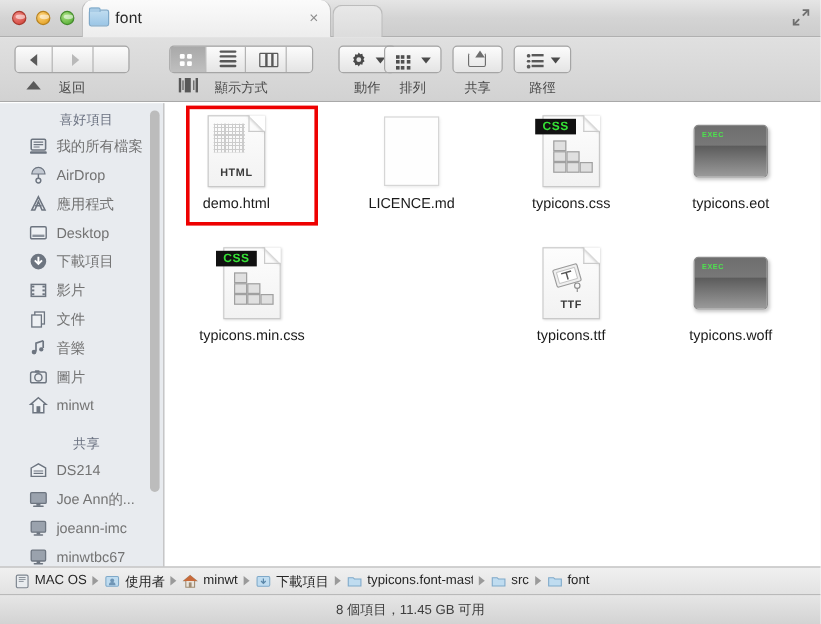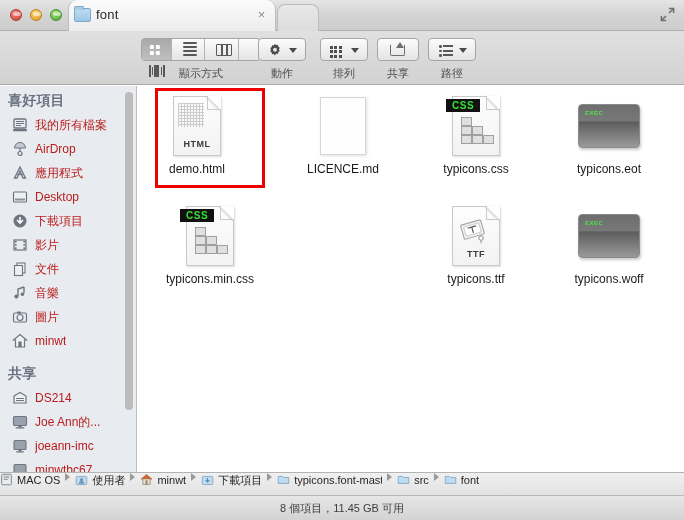--- a/index.html
+++ b/index.html
@@ -131,21 +131,21 @@
   .ic-list { position:absolute; left:50%; top:50%; transform:translate(-50%,-50%); width:14px;}
   .ic-list i { display:block; height:2px; background:#585858; margin-bottom:2px; border-radius:1px;}
   .ic-col { position:absolute; left:50%; top:50%; transform:translate(-50%,-50%);
     width:16px; height:12px; border:1.5px solid #585858; border-radius:1px; }
   .ic-col i { position:absolute; top:0; bottom:0; width:1.5px; background:#585858; }
   .ic-flow { position:absolute; left:50%; top:50%; transform:translate(-50%,-50%);
     width:16px; height:12px; }
   .ic-flow i { position:absolute; top:0; height:12px; background:#585858; }
 
   
-  #action-group { left: 258px; top: 7px; width: 48px; }
+  #action-group { left: 282px; top: 7px; width: 48px; }
   #action-btn { width: 48px; position: relative; display:block; }
   .gear {
     position: absolute; left: 9px; top: 4px; width: 14px; height: 14px;
   }
   .caret {
     position: absolute; width: 0; height: 0;
     border-left: 4px solid transparent; border-right: 4px solid transparent;
     border-top: 5px solid #4a4a4a;
   }
 
@@ -198,26 +198,26 @@
   }
 
   
   #sidebar {
     position: absolute; left: 0; top: 86px; width: 137px; height: 386px;
     background: #e8ebef;
     border-right: 1px solid #bdbdbd;
     overflow: hidden;
   }
   .sb-header {
-    font-size: 14px; color: #6a7180; font-weight: bold;
-    padding: 6px 0 3px 8px; letter-spacing: 0.2px;
+    font-size: 11px; color: #6a7180; font-weight: normal;
+    padding: 6px 0 3px 8px; letter-spacing: 0.2px; text-align: center;
   }
   .sb-item {
     height: 24px; display: flex; align-items: center;
-    padding-left: 12px; font-size: 12px; color: #b91c1c;
+    padding-left: 24px; font-size: 12px; color: #737373;
   }
   .sb-icon {
     width: 16px; height: 16px; margin-right: 7px; flex: 0 0 16px;
     position: relative;
   }
   .sb-label { white-space: nowrap; overflow: hidden; }
   #sb-scroll {
     position: absolute; right: 3px; top: 6px; width: 8px; height: 375px;
   }
   #sb-thumb {
@@ -315,21 +315,21 @@
   }
   .ttf-glyph {
     position:absolute; left:7px; top:12px; width:30px; height:26px;
   }
 
   
   #pathbar {
     position: absolute; left: 0; top: 472px; width: 684px; height: 23px;
     background: linear-gradient(to bottom, #f0f0f0, #e2e2e2);
     border-top: 1px solid #b3b3b3;
-    display: flex; align-items: flex-start; padding-left: 0;
+    display: flex; align-items: center; padding-left: 12px;
     font-size: 11px; color: #262626;
   }
   .crumb { display: flex; align-items: center; white-space: nowrap; }
   .crumb-ic { width: 13px; height: 13px; margin-right: 4px; position: relative; }
   .crumb-sep {
     margin: 0 5px; width:0; height:0;
     border-top: 4px solid transparent; border-bottom: 4px solid transparent;
     border-left: 5px solid #9a9a9a;
   }
   .crumb-truncate { max-width: 88px; overflow: hidden; text-overflow: clip; display:inline-block; }
@@ -388,20 +388,28 @@
     <svg id="fullscreen-icon" viewBox="0 0 16 16">
       <path d="M9.5 1.5 h5 v5" fill="none" stroke="#6f6f6f" stroke-width="1.6"></path>
       <path d="M14.2 1.8 L9.6 6.4" stroke="#6f6f6f" stroke-width="1.6"></path>
       <path d="M6.5 14.5 h-5 v-5" fill="none" stroke="#6f6f6f" stroke-width="1.6"></path>
       <path d="M1.8 14.2 L6.4 9.6" stroke="#6f6f6f" stroke-width="1.6"></path>
     </svg>
   </div>
 
   <div id="toolbar">
 
+    <div class="tbgroup" id="nav-group">
+      <div class="seg" id="nav-seg">
+        <div class="seg-cell"><span class="arrow-left"></span></div>
+        <div class="seg-cell"><span class="arrow-right"></span></div>
+        <div class="seg-cell"><span class="arrow-up"></span></div>
+      </div>
+      <div class="tblabel">返回</div>
+    </div>
 
     <div class="tbgroup" id="view-group">
       <div class="seg" id="view-seg">
         <div class="seg-cell on">
           <span class="ic-grid">
               <i></i>
               <i></i>
               <i></i>
               <i></i>
             </span>

